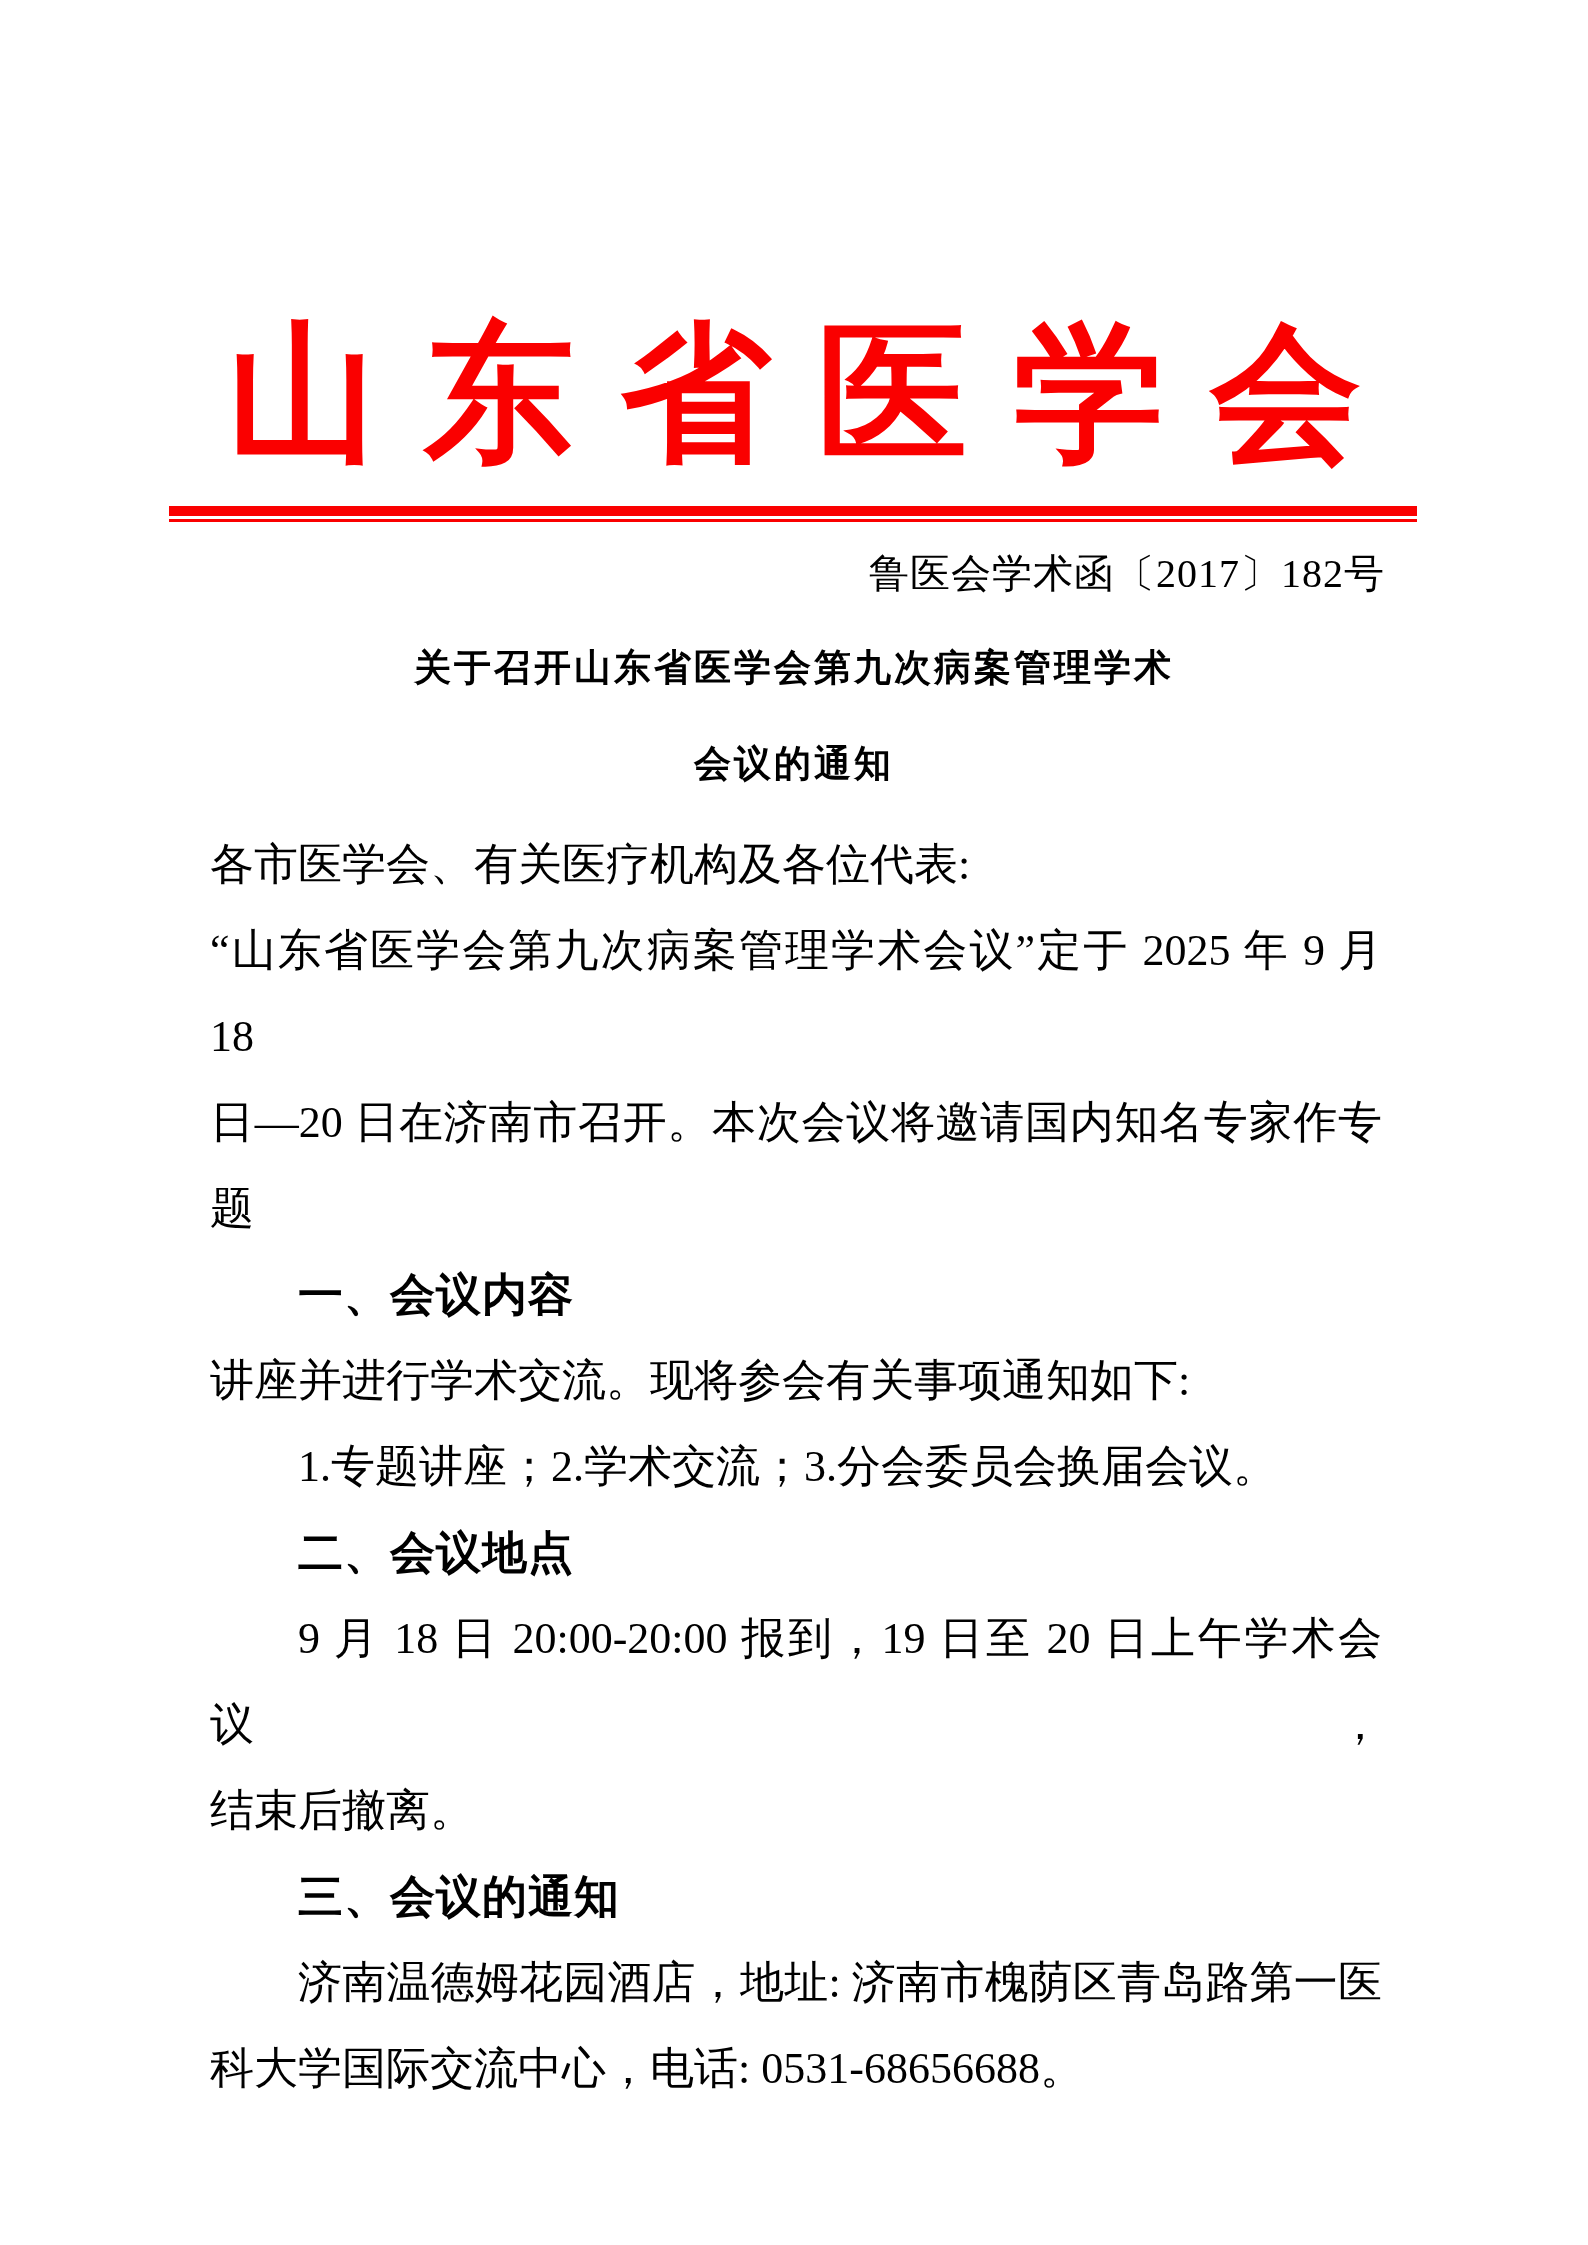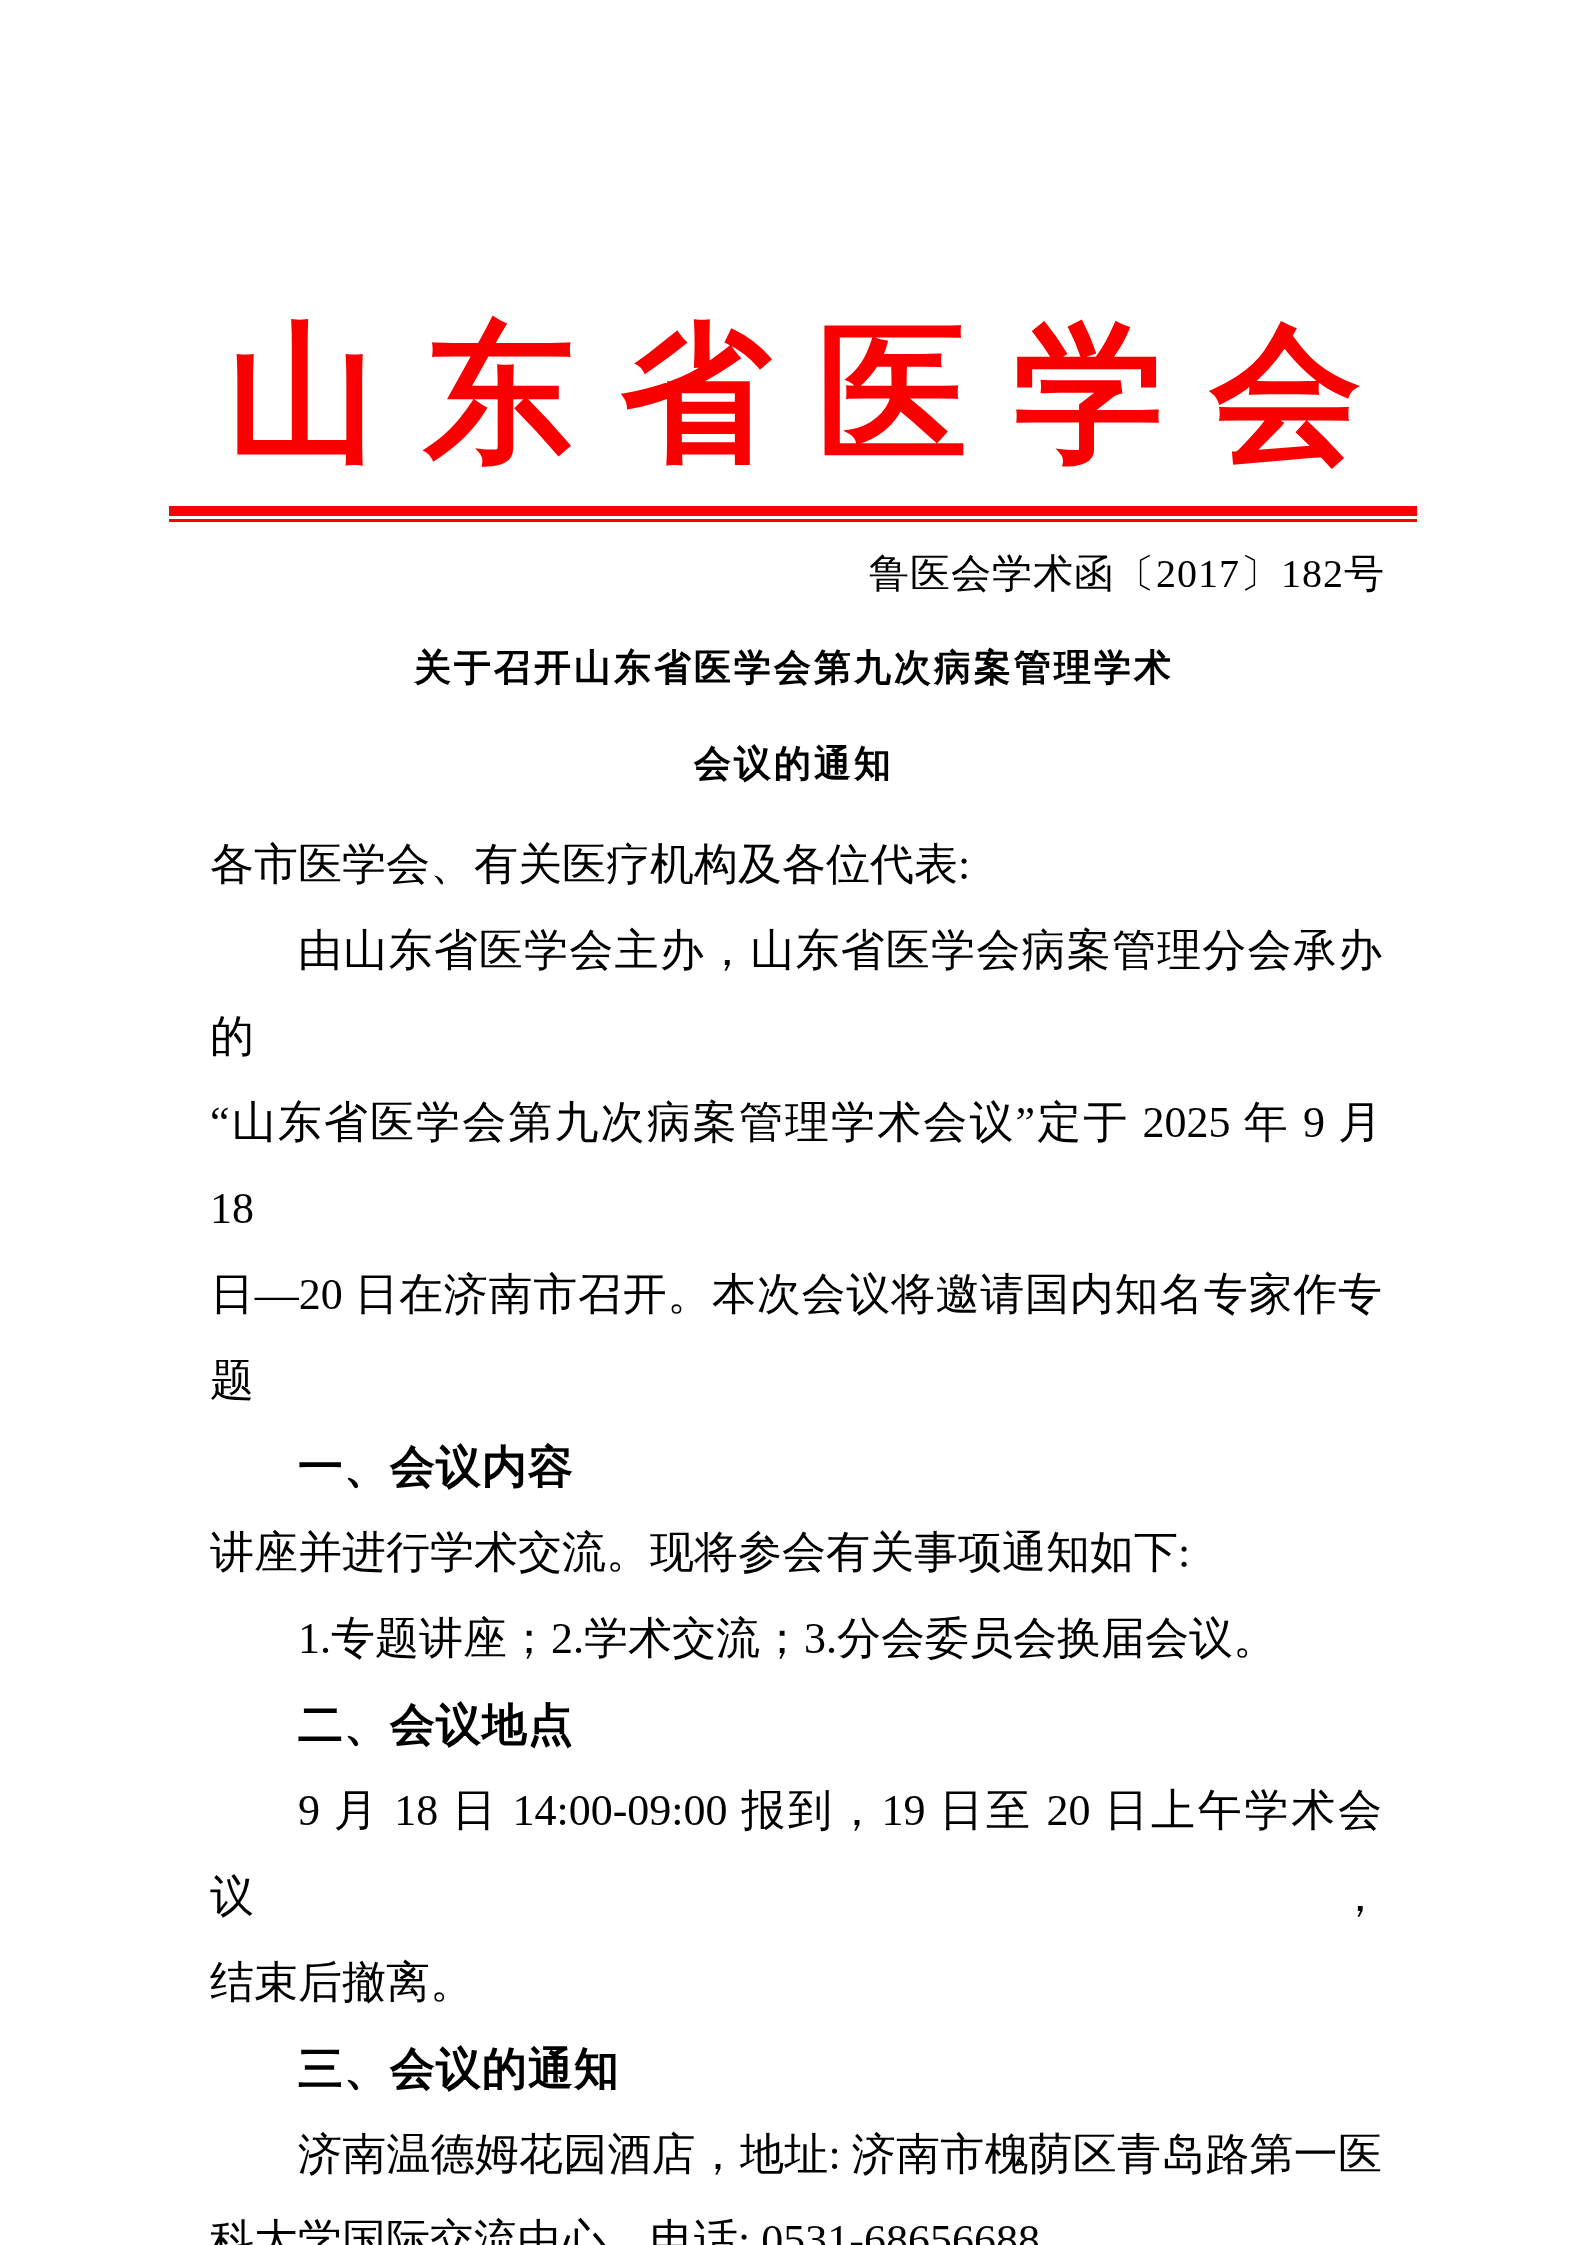--- a/index.html
+++ b/index.html
@@ -96,27 +96,26 @@
 
   <div class="doc-number">鲁医会学术函〔2017〕182号</div>
 
   <div class="doc-title">
     <div>关于召开山东省医学会第九次病案管理学术</div>
     <div>会议的通知</div>
   </div>
 
   <div class="body-text">
     <div class="line">各市医学会、有关医疗机构及各位代表:</div>
-    <div class="line indent fill">由山东省医学会主办，山东省医学会病案管理分会承办的</div>
     <div class="line fill">“山东省医学会第九次病案管理学术会议”定于 2025 年 9 月 18</div>
     <div class="line fill">日—20 日在济南市召开。本次会议将邀请国内知名专家作专题</div>
     <div class="line indent heading">一、会议内容</div>
     <div class="line">讲座并进行学术交流。现将参会有关事项通知如下:</div>
     <div class="line indent">1.专题讲座；2.学术交流；3.分会委员会换届会议。</div>
     <div class="line indent heading">二、会议地点</div>
-    <div class="line indent fill">9 月 18 日 14:00-09:00 报到，19 日至 20 日上午学术会议，</div>
+    <div class="line indent fill">9 月 18 日 20:00-20:00 报到，19 日至 20 日上午学术会议，</div>
     <div class="line">结束后撤离。</div>
     <div class="line indent heading">三、会议的通知</div>
     <div class="line indent fill">济南温德姆花园酒店，地址: 济南市槐荫区青岛路第一医</div>
     <div class="line">科大学国际交流中心，电话: 0531-68656688。</div>
   </div>
 
 </div>
 
 </body></html>

